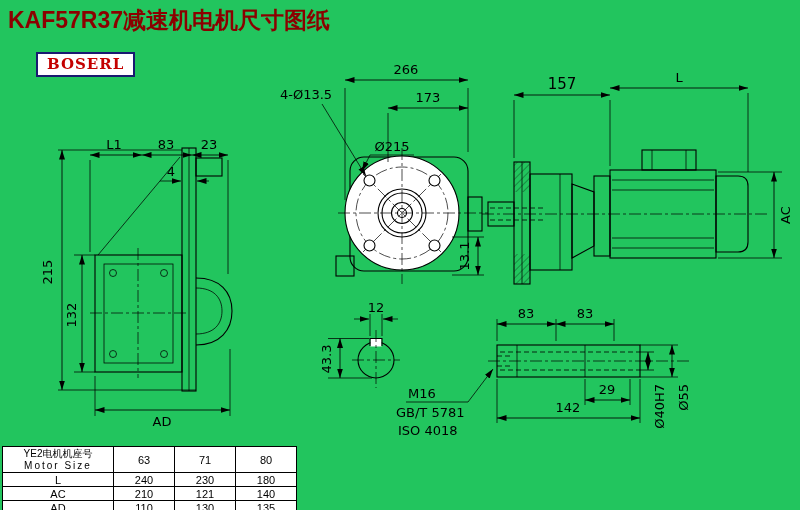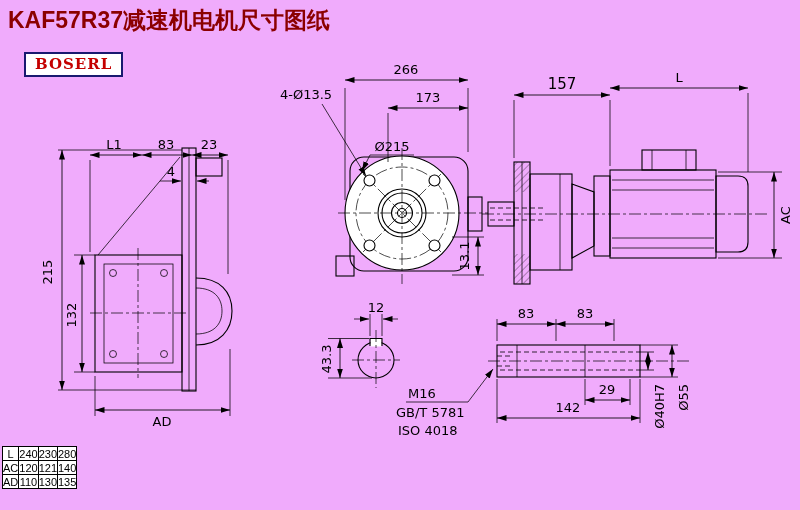--- a/index.html
+++ b/index.html
@@ -1,19 +1,19 @@
 <!DOCTYPE html>
 <html><head>
 <meta charset="utf-8">
 <style>
   html,body { margin:0; padding:0; background:#fff; }
-  .page { position:relative; width:800px; height:510px; background:#f0abfc; overflow:hidden;
+  .page { position:relative; width:800px; height:510px; background:#22c55e; overflow:hidden;
           font-family:"Liberation Sans","DejaVu Sans",sans-serif; }
   .title { position:absolute; left:8px; top:5px; font-size:23px; font-weight:bold; color:#8b0000; }
-  .logo  { position:absolute; left:24px; top:52px; border:2px solid #191970; padding:1px 9px 2px;
+  .logo  { position:absolute; left:36px; top:52px; border:2px solid #191970; padding:1px 9px 2px;
            font-family:"DejaVu Serif","Liberation Serif",serif; font-weight:bold; font-size:15px;
            color:#c40000; letter-spacing:1px; background:#fff; }
   svg.drawing { position:absolute; left:0; top:0; }
   svg text { font-family:"DejaVu Sans","Liberation Sans",sans-serif; font-size:13px; fill:#000; }
   .dt-lg { font-size:15px; }
   .ol  { fill:none; stroke:#000; stroke-width:1.1; }
   .wf  { fill:#fff; stroke:#000; stroke-width:1.1; }
   .tl  { fill:none; stroke:#000; stroke-width:0.75; }
   .dim { fill:none; stroke:#000; stroke-width:0.85; }
   .cl  { fill:none; stroke:#000; stroke-width:0.7; stroke-dasharray:12 3 3 3; }
@@ -230,29 +230,38 @@
 
       <line class="tl" x1="640" y1="345" x2="678" y2="345"></line>
       <line class="tl" x1="640" y1="377" x2="678" y2="377"></line>
       <line class="dim" x1="672" y1="345" x2="672" y2="377" marker-start="url(#as)" marker-end="url(#ae)"></line>
       <text x="688" y="384" transform="rotate(-90 688 384)" text-anchor="end">Ø55</text>
     </g>
   </svg>
 
   <table class="spec">
     <tbody>
+        <tr>
+      <td class="hdr">
+        <div>YE2电机机座号</div>
+        <div class="en">Motor Size</div>
+      </td>
+      <td class="col">63</td>
+      <td class="col">71</td>
+      <td class="col">80</td>
+    </tr>
     <tr>
       <td>L</td>
       <td>240</td>
       <td>230</td>
-      <td>280</td>
+      <td>180</td>
     </tr>
     <tr>
       <td>AC</td>
-      <td>120</td>
+      <td>210</td>
       <td>121</td>
       <td>140</td>
     </tr>
     <tr>
       <td>AD</td>
       <td>110</td>
       <td>130</td>
       <td>135</td>
     </tr>
   </tbody>

